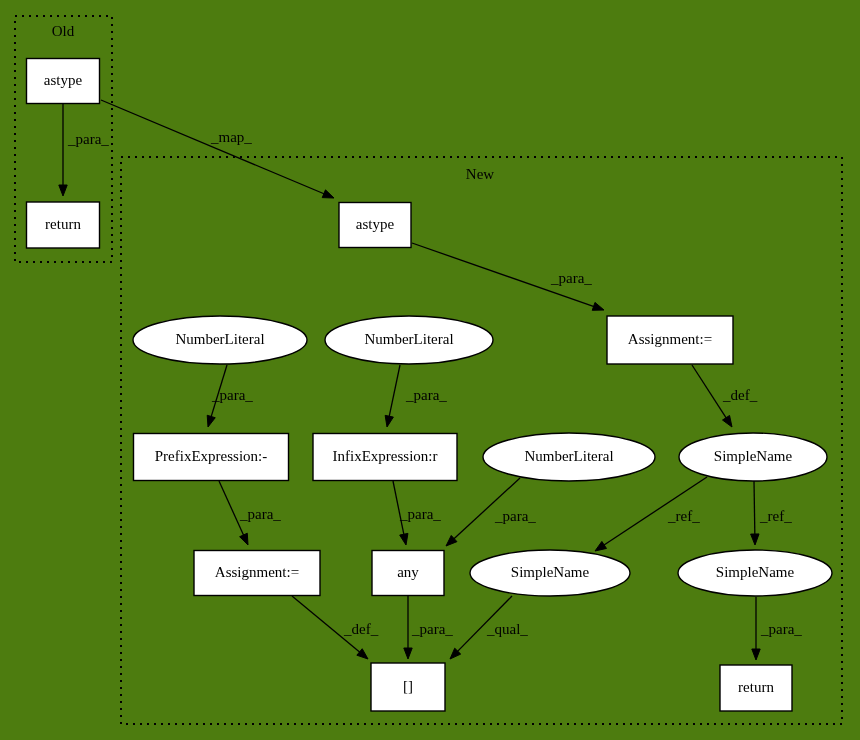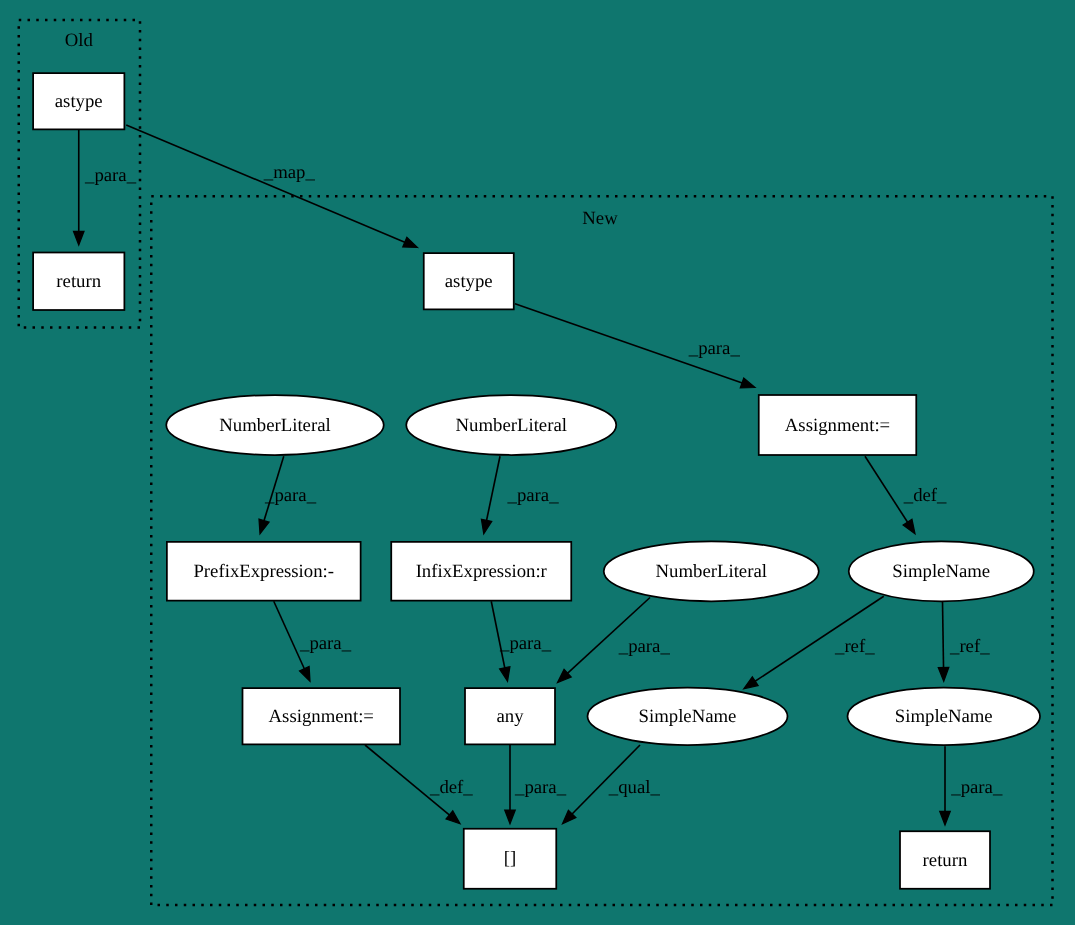--- a/index.html
+++ b/index.html
@@ -4,21 +4,21 @@
 <style>
   html, body {
     margin: 0;
     padding: 0;
     background: #ffffff;
   }
   #canvas {
     position: relative;
     width: 860px;
     height: 740px;
-    background: #0f766e;
+    background: #4d7c0f;
     font-family: "Liberation Serif", "DejaVu Serif", serif;
     overflow: hidden;
   }
   svg#graph {
     position: absolute;
     top: 0;
     left: 0;
     width: 860px;
     height: 740px;
     display: block;

